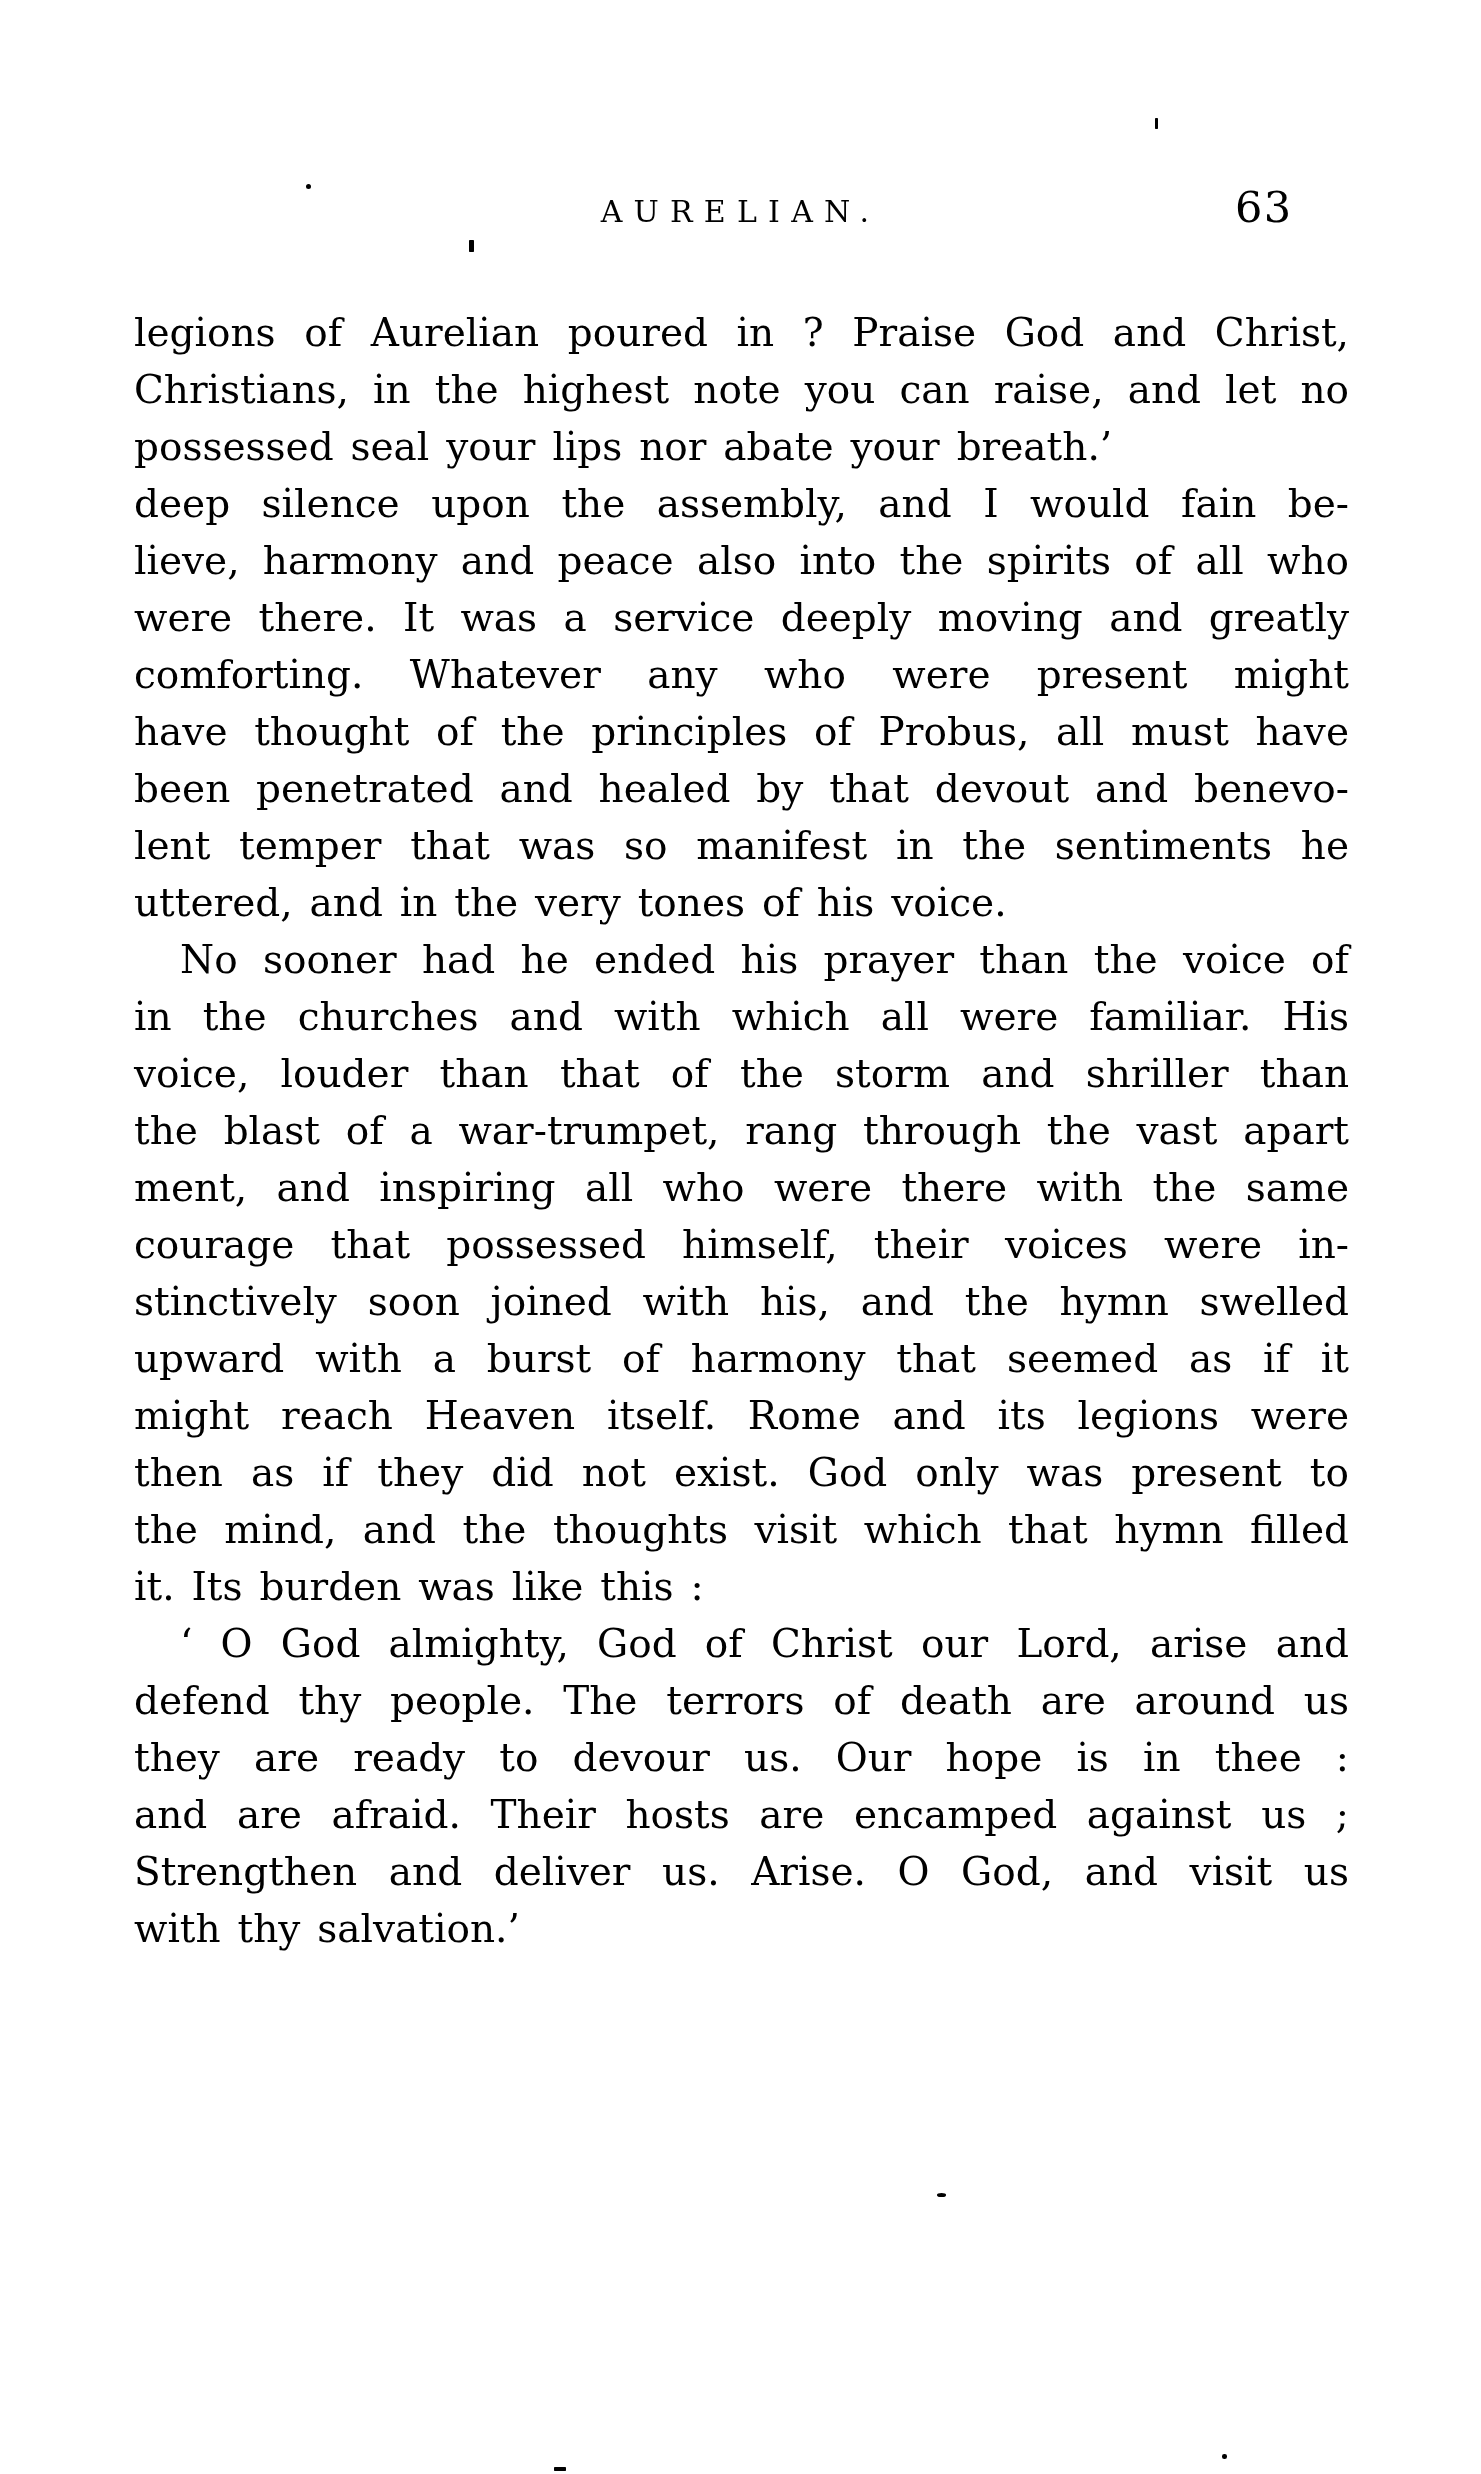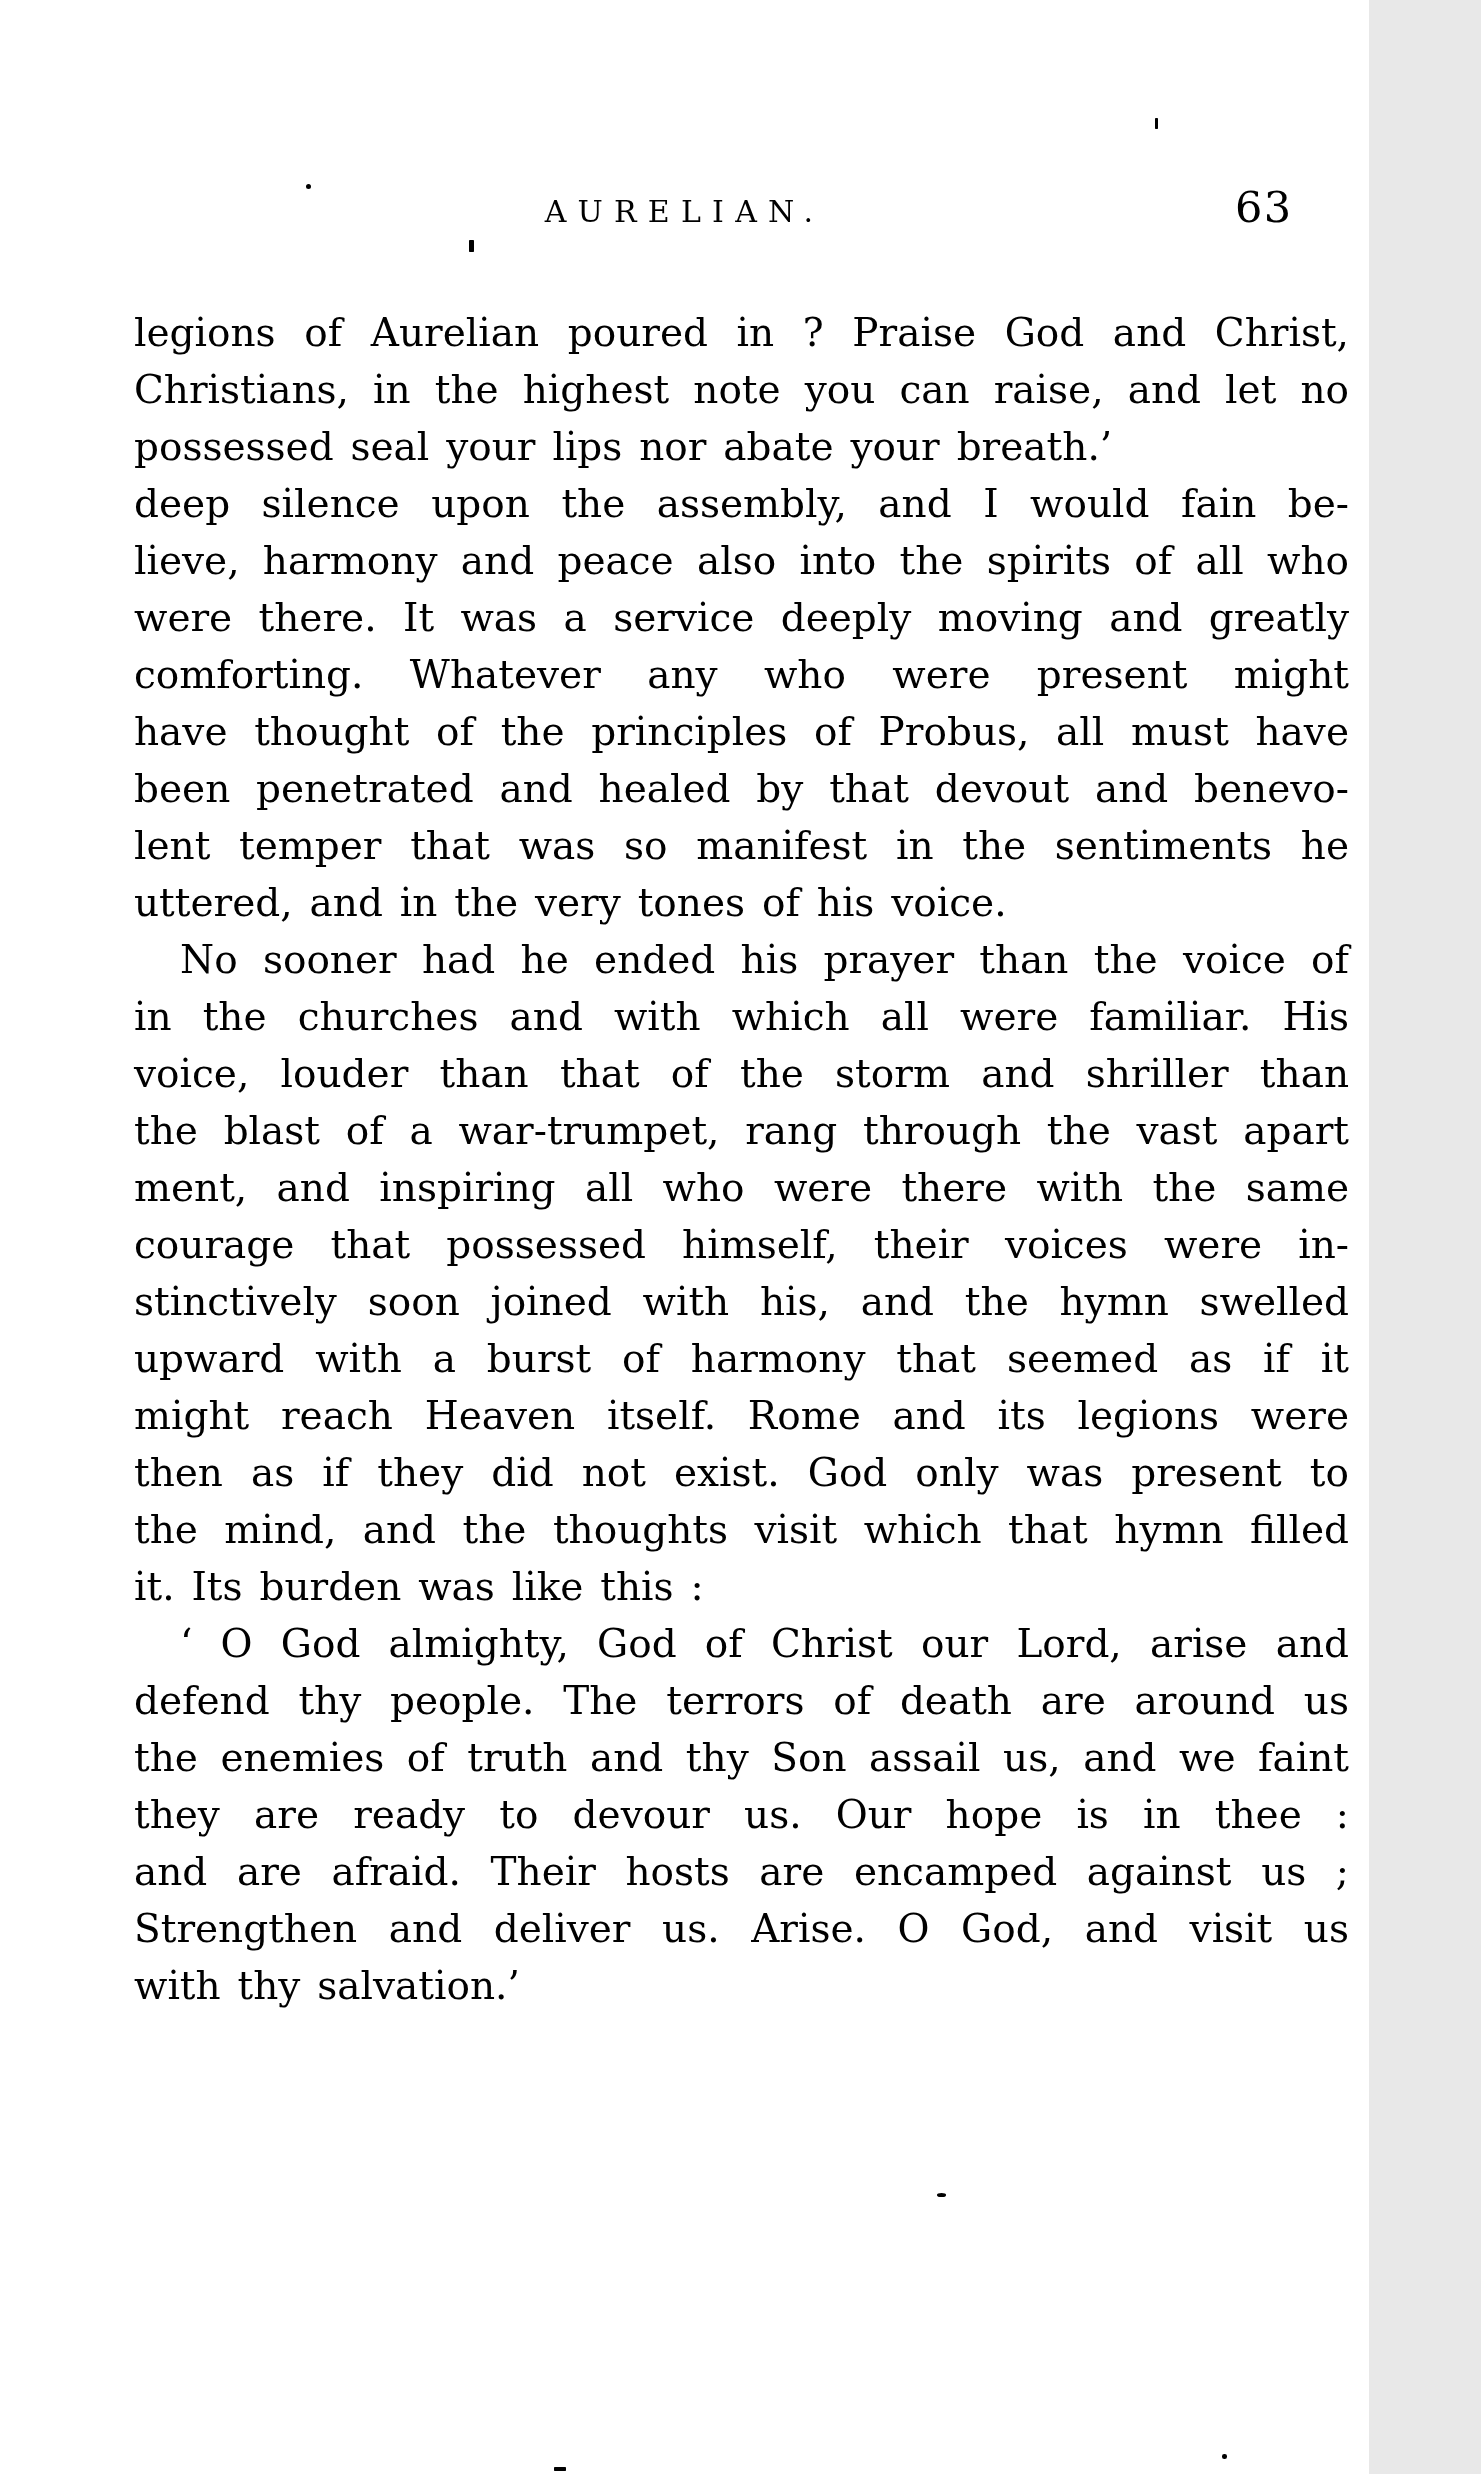--- a/index.html
+++ b/index.html
@@ -2,21 +2,21 @@
 <html style="font-size:12px"><head>
 <meta charset="utf-8">
 <style>
   html, body {
     margin: 0;
     padding: 0;
     background: #e8e8e8;
   }
   .page {
     position: relative;
-    width: 1369px;
+    width: 1481px;
     height: 2475px;
     background: #ffffff;
     color: #000000;
     font-family: "DejaVu Serif", serif;
     overflow: hidden;
   }
   
   .running-head {
     position: absolute;
     top: 191px;
@@ -104,21 +104,20 @@
       <div class="line">ment, and inspiring all who were there with the same</div>
       <div class="line">courage that possessed himself, their voices were in-</div>
       <div class="line">stinctively soon joined with his, and the hymn swelled</div>
       <div class="line">upward with a burst of harmony that seemed as if it</div>
       <div class="line">might reach Heaven itself.  Rome and its legions were</div>
       <div class="line">then as if they did not exist.  God only was present to</div>
       <div class="line">the mind, and the thoughts visit which that hymn filled</div>
       <div class="line end">it.  Its burden was like this :</div>
       <div class="line indent">‘ O God almighty, God of Christ our Lord, arise and</div>
       <div class="line">defend thy people.  The terrors of death are around us</div>
-      <div class="line">the enemies of truth and thy Son assail us, and we faint</div>
       <div class="line">they are ready to devour us.  Our hope is in thee :</div>
       <div class="line">and are afraid.  Their hosts are encamped against us ;</div>
       <div class="line">Strengthen and deliver us.  Arise. O God, and visit us</div>
       <div class="line end">with thy salvation.’</div>
     </div>
 
 </div>
 
 
 </body></html>

